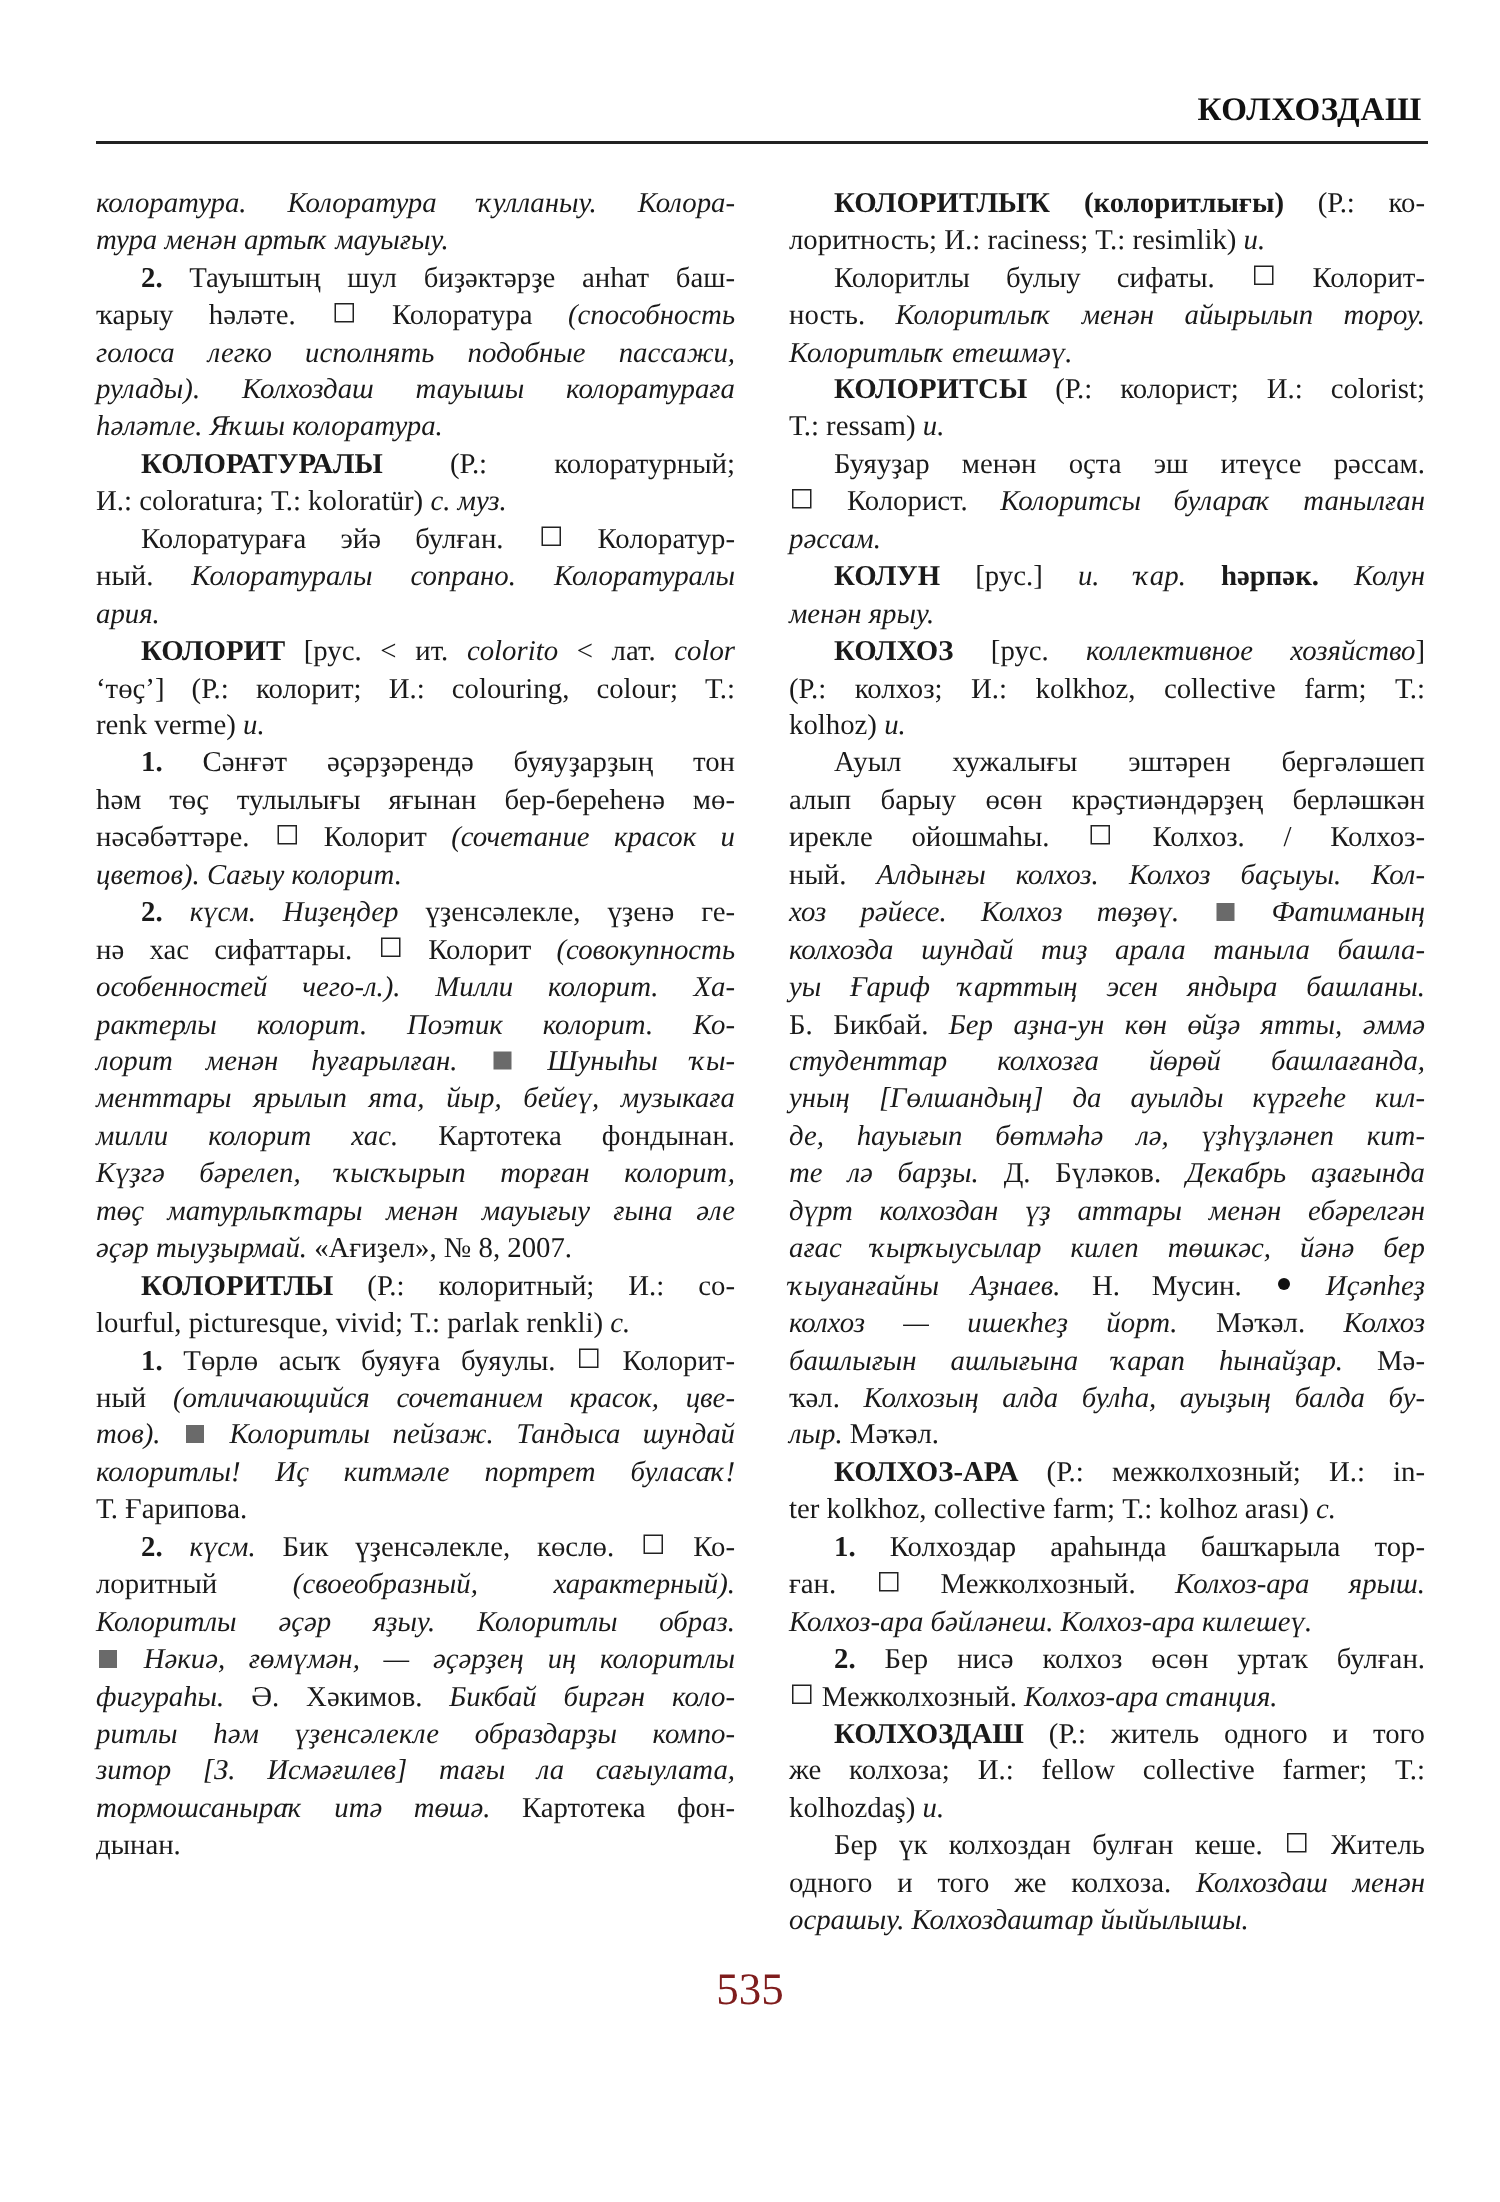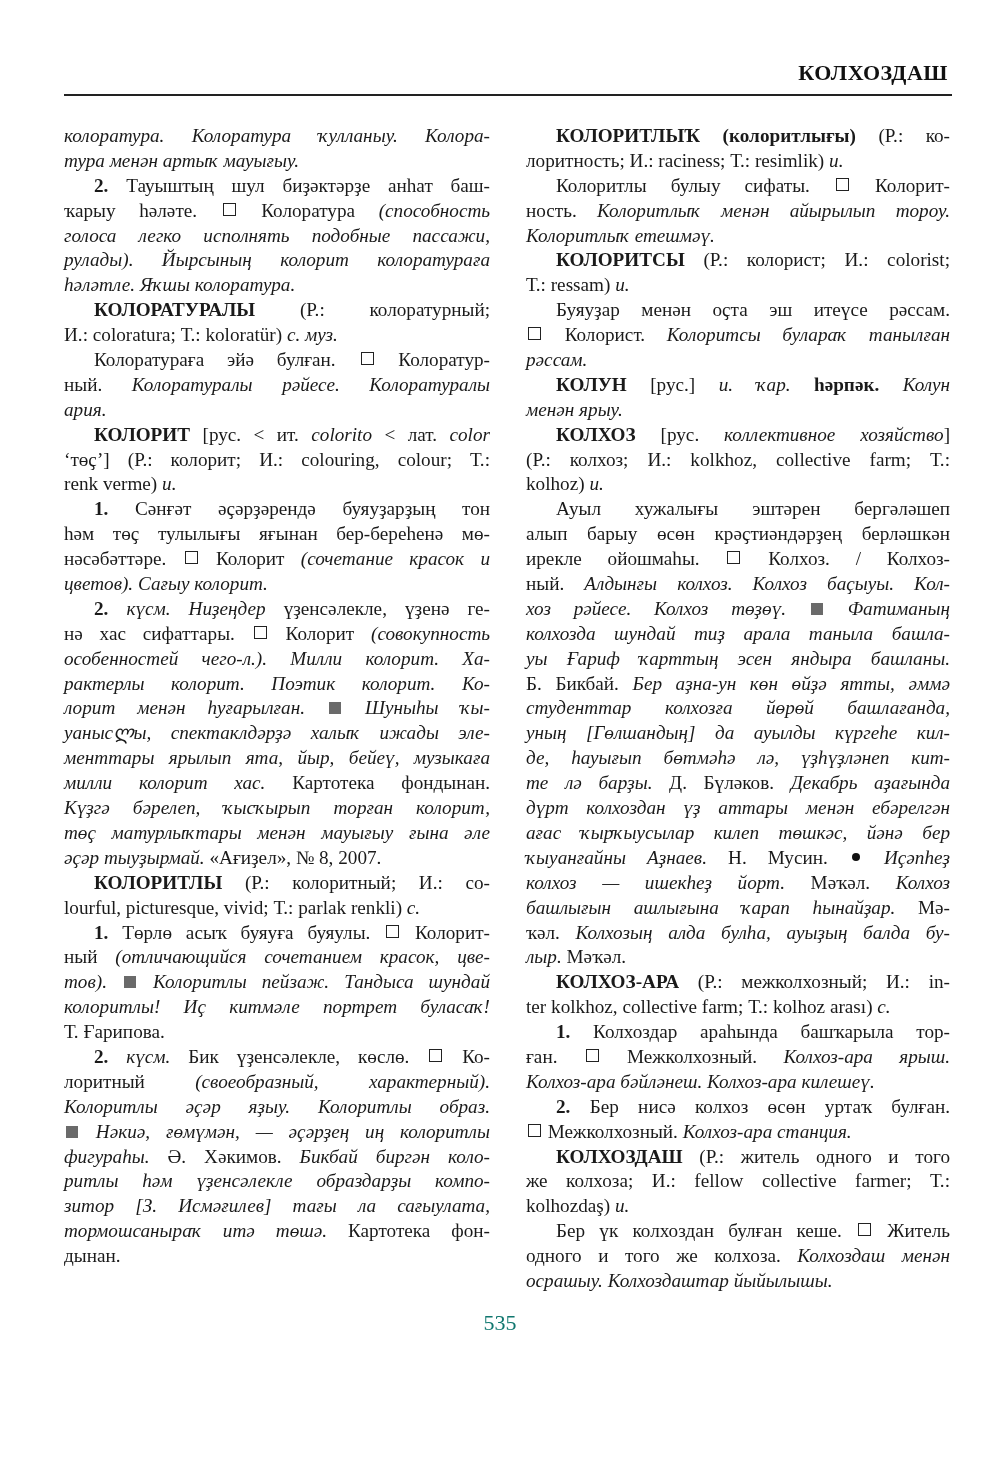--- a/index.html
+++ b/index.html
@@ -14,54 +14,53 @@
   .col.right { left: 526px; width: 424px; }
   .line { white-space: nowrap; text-align: justify; text-align-last: justify; height: 24.9px; overflow: visible; }
   .line.last { text-align-last: left; }
   .line.indent { padding-left: 30px; }
   .b { font-weight: bold; }
   .i { font-style: italic; }
   .sq { display: inline-block; width: 11px; height: 11px; border: 1.3px solid #222; vertical-align: 1px; margin: 0 2px; }
   .fill { display: inline-block; width: 12px; height: 12px; background: #6a6a6a; vertical-align: 0px; margin: 0 2px; }
   .dot { display: inline-block; width: 8px; height: 8px; border-radius: 50%; background: #111; vertical-align: 3px; margin: 0 3px; }
   .page-number { position: absolute; left: 0; right: 0; top: 1310px; text-align: center;
-                 font-family: "Liberation Serif", serif; font-size: 22px; color: #0f766e; }
+                 font-family: "Liberation Serif", serif; font-size: 30px; color: #7f1d1d; }
 </style>
 </head>
 <body>
 
 <div class="running-head">КОЛХОЗДАШ</div>
 <div class="rule"></div>
 
 <div class="col left">
     <div class="line"><span class="i">колоратура. Колоратура ҡулланыу. Колора-</span></div>
     <div class="line last"><span class="i">тура менән артыҡ мауығыу.</span></div>
     <div class="line indent"><span class="b">2. </span><span>Тауыштың шул биҙәктәрҙе анһат баш-</span></div>
     <div class="line"><span>ҡарыу һәләте. </span><span class="sq"></span><span> Колоратура </span><span class="i">(способность</span></div>
     <div class="line"><span class="i">голоса легко исполнять подобные пассажи,</span></div>
-    <div class="line"><span class="i">рулады). Йырсының колорит колоратураға</span></div>
+    <div class="line"><span class="i">рулады). Колхоздаш тауышы колоратураға</span></div>
     <div class="line last"><span class="i">һәләтле. Яҡшы колоратура.</span></div>
     <div class="line indent"><span class="b">КОЛОРАТУРАЛЫ</span><span> (Р.: колоратурный;</span></div>
     <div class="line last"><span>И.: coloratura; Т.: koloratür) </span><span class="i">с. муз.</span></div>
     <div class="line indent"><span>Колоратураға эйә булған. </span><span class="sq"></span><span> Колоратур-</span></div>
-    <div class="line"><span>ный. </span><span class="i">Колоратуралы рәйесе. Колоратуралы</span></div>
+    <div class="line"><span>ный. </span><span class="i">Колоратуралы сопрано. Колоратуралы</span></div>
     <div class="line last"><span class="i">ария.</span></div>
     <div class="line indent"><span class="b">КОЛОРИТ</span><span> [рус. &lt; ит. </span><span class="i">colorito</span><span> &lt; лат. </span><span class="i">color</span></div>
     <div class="line"><span>‘төҫ’] (Р.: колорит; И.: colouring, colour; Т.:</span></div>
     <div class="line last"><span>renk verme) </span><span class="i">и.</span></div>
     <div class="line indent"><span class="b">1. </span><span>Сәнғәт әҫәрҙәрендә буяуҙарҙың тон</span></div>
     <div class="line"><span>һәм төҫ тулылығы яғынан бер-береһенә мө-</span></div>
     <div class="line"><span>нәсәбәттәре. </span><span class="sq"></span><span> Колорит </span><span class="i">(сочетание красок и</span></div>
     <div class="line last"><span class="i">цветов). Сағыу колорит.</span></div>
     <div class="line indent"><span class="b">2. </span><span class="i">күсм. Ниҙеңдер</span><span> үҙенсәлекле, үҙенә ге-</span></div>
     <div class="line"><span>нә хас сифаттары. </span><span class="sq"></span><span> Колорит </span><span class="i">(совокупность</span></div>
     <div class="line"><span class="i">особенностей чего-л.). Милли колорит. Ха-</span></div>
     <div class="line"><span class="i">рактерлы колорит. Поэтик колорит. Ко-</span></div>
     <div class="line"><span class="i">лорит менән һуғарылған. </span><span class="fill"></span><span class="i"> Шуныһы ҡы-</span></div>
-    <div class="line"><span class="i">уанысლы, спектаклдәрҙә халыҡ ижады эле-</span></div>
     <div class="line"><span class="i">менттары ярылып ята, йыр, бейеү, музыкаға</span></div>
     <div class="line"><span class="i">милли колорит хас.</span><span> Картотека фондынан.</span></div>
     <div class="line"><span class="i">Күҙгә бәрелеп, ҡысҡырып торған колорит,</span></div>
     <div class="line"><span class="i">төҫ матурлыҡтары менән мауығыу ғына әле</span></div>
     <div class="line last"><span class="i">әҫәр тыуҙырмай.</span><span> «Ағиҙел», № 8, 2007.</span></div>
     <div class="line indent"><span class="b">КОЛОРИТЛЫ</span><span> (Р.: колоритный; И.: со-</span></div>
     <div class="line last"><span>lourful, picturesque, vivid; Т.: parlak renkli) </span><span class="i">с.</span></div>
     <div class="line indent"><span class="b">1. </span><span>Төрлө асыҡ буяуға буяулы. </span><span class="sq"></span><span> Колорит-</span></div>
     <div class="line"><span>ный </span><span class="i">(отличающийся сочетанием красок, цве-</span></div>
     <div class="line"><span class="i">тов). </span><span class="fill"></span><span class="i"> Колоритлы пейзаж. Тандыса шундай</span></div>

